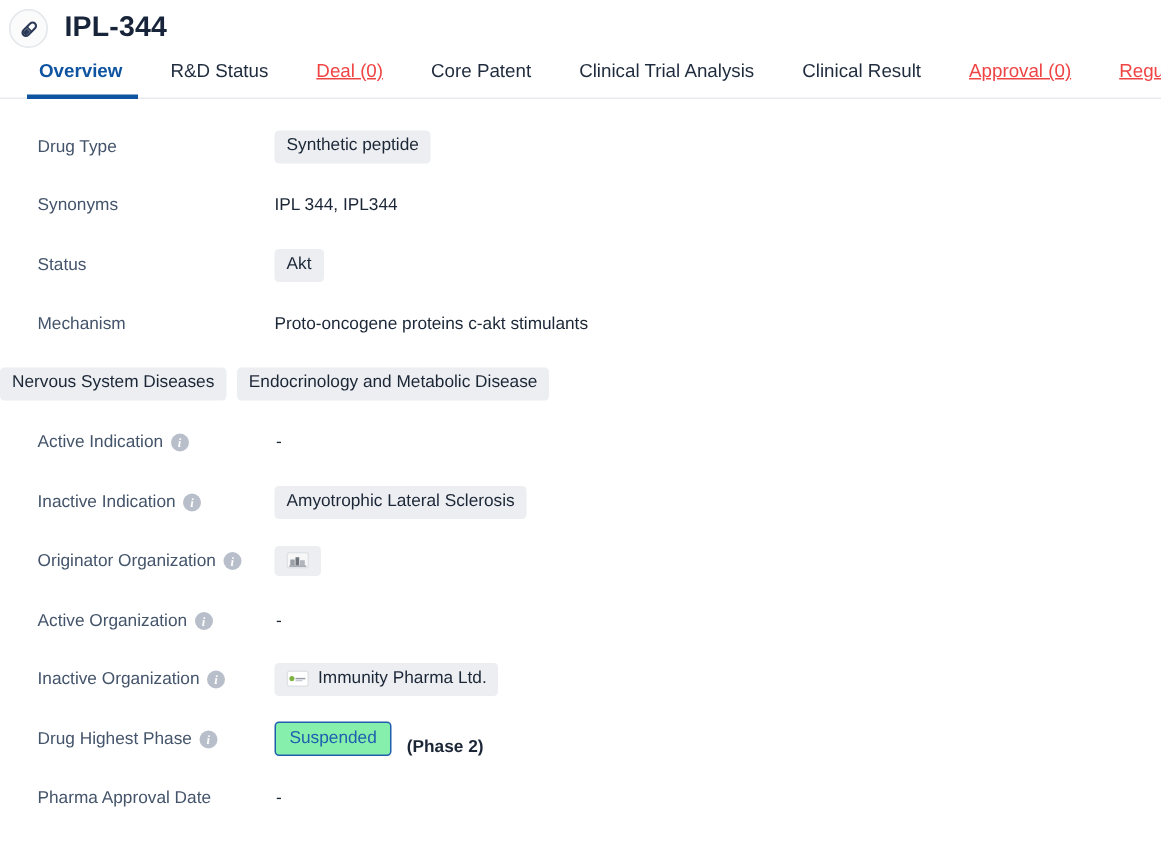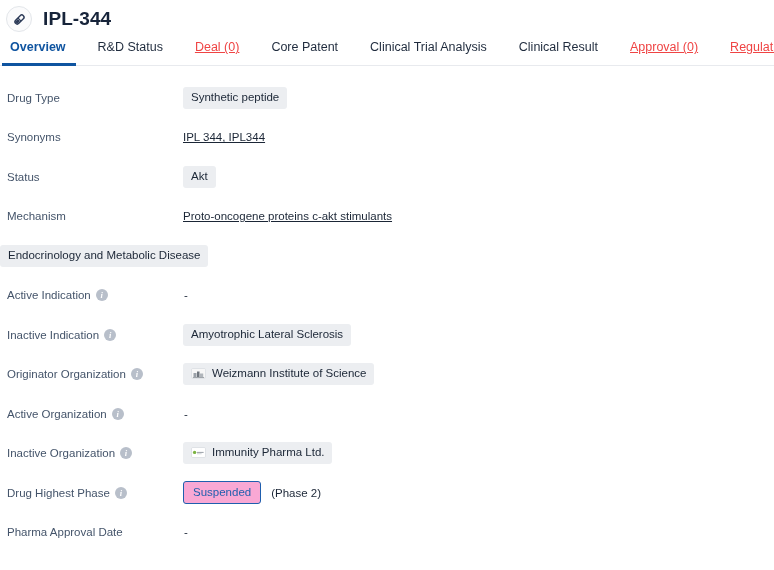--- a/index.html
+++ b/index.html
@@ -43,21 +43,21 @@
     letter-spacing: .1px;
   }
 
   
   .tabbar {
     position: relative;
     height: 28px;
     border-bottom: 1px solid #e8eaee;
     display: flex;
     align-items: flex-start;
-    padding-left: 2px;
+    padding-left: 18px;
   }
   .tab {
     font-size: 12.5px;
     color: #1f2b3d;
     padding: 0 16px 8px 16px;
     line-height: 19px;
     position: relative;
     cursor: pointer;
     white-space: nowrap;
   }
@@ -92,21 +92,21 @@
     margin-bottom: 10px;
   }
   .info-row {
     display: flex;
     align-items: center;
     height: 39.5px;
   }
   .row-label {
     width: 183px;
     flex: 0 0 183px;
-    padding-left: 7px;
+    padding-left: 25px;
     font-size: 11.5px;
     color: #44546a;
     display: flex;
     align-items: center;
     gap: 5px;
   }
   .info-icon {
     width: 12px;
     height: 12px;
     border-radius: 50%;
@@ -115,31 +115,30 @@
     font-size: 8.5px;
     font-weight: bold;
     font-style: italic;
     line-height: 12px;
     text-align: center;
     flex: 0 0 auto;
     font-family: "Liberation Serif", serif;
   }
   .row-value {
     display: flex;
-    align-items: center;
+    align-items: flex-end;
     gap: 7px;
     font-size: 11.5px;
     color: #1b2636;
     flex: 1 1 auto;
     min-width: 0;
   }
   .plain-value {
     font-size: 11.5px;
     color: #1b2636;
-    text-decoration: underline;
   }
   .dash {
     font-size: 11.5px;
     color: #1b2636;
     padding-left: 1px;
   }
   .chip {
     background: #eceef1;
     color: #1b2636;
     border-radius: 3px;
@@ -160,35 +159,35 @@
     border: 1px solid #dfe2e6;
     display: inline-flex;
     align-items: center;
     justify-content: center;
     flex: 0 0 auto;
     overflow: hidden;
   }
   .chip-logo svg { display: block; }
   .chip-outline {
     border: 1px solid #1f5fae;
-    background: #f9a8d4;
+    background: #86efac;
     color: #1f5fae;
     border-radius: 3px;
     font-size: 11.5px;
     padding: 3px 9px 4px 9px;
     line-height: 14px;
     display: inline-flex;
     align-items: center;
     cursor: pointer;
     white-space: nowrap;
   }
   .phase-note {
     font-size: 11.5px;
     color: #1b2636;
-    font-weight: normal;
+    font-weight: bold;
     margin-left: 3px;
   }
 </style>
 </head>
 <body>
 
 <div class="page-header">
   <div class="drug-avatar">
     <span>
       <svg width="15" height="15" viewBox="0 0 16 16">
@@ -247,20 +246,21 @@
     <div class="row-label">
       <span>Mechanism</span>
     </div>
     <div class="row-value">
       <span class="plain-value">Proto-oncogene proteins c-akt stimulants</span>
     </div>
   </div>
 
   <div class="info-row">
     <div class="row-value">
+      <span class="chip">Nervous System Diseases</span>
       <span class="chip">Endocrinology and Metabolic Disease</span>
     </div>
   </div>
 
   <div class="info-row">
     <div class="row-label">
       <span>Active Indication</span>
       <span class="info-icon">i</span>
     </div>
     <div class="row-value">
@@ -287,21 +287,20 @@
       <span class="chip">
         <span class="chip-logo">
           <svg width="13" height="9" viewBox="0 0 13 9">
             <rect x="0" y="0" width="13" height="9" fill="#f7f7f7"></rect>
             <rect x="1.5" y="4" width="3" height="4" fill="#9aa0a8"></rect>
             <rect x="5" y="2.5" width="2.5" height="5.5" fill="#6f757d"></rect>
             <rect x="8" y="4.5" width="3.2" height="3.5" fill="#b0b5bb"></rect>
             <rect x="0.8" y="8" width="11.4" height="0.8" fill="#8a9097"></rect>
           </svg>
         </span>
-        <span>Weizmann Institute of Science</span>
       </span>
     </div>
   </div>
 
   <div class="info-row">
     <div class="row-label">
       <span>Active Organization</span>
       <span class="info-icon">i</span>
     </div>
     <div class="row-value">

